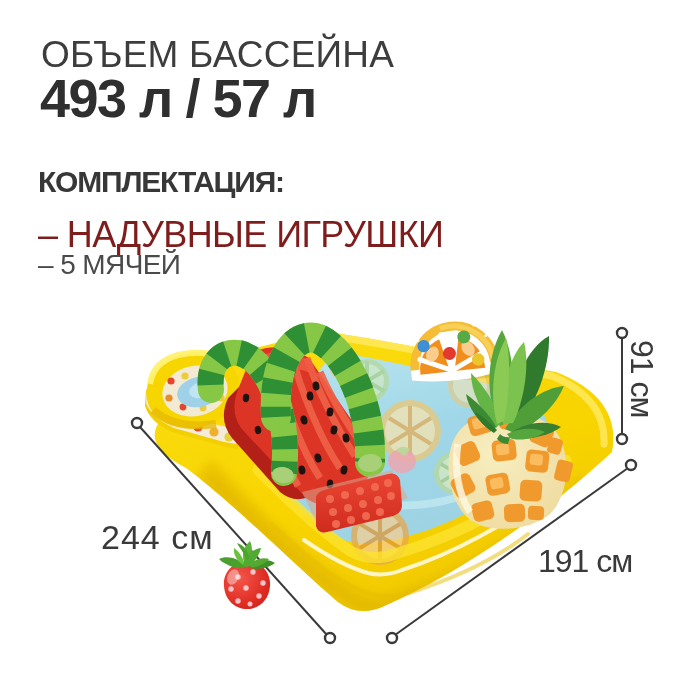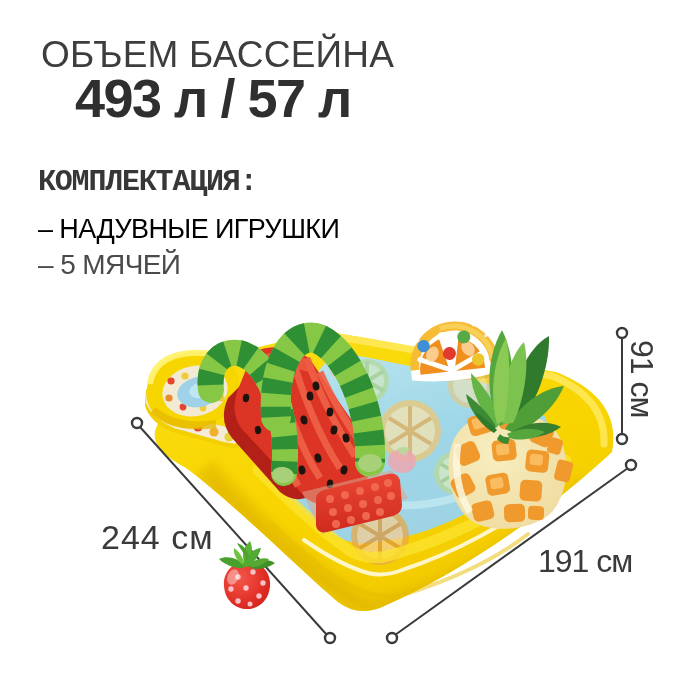--- a/index.html
+++ b/index.html
@@ -1,20 +1,20 @@
 <!DOCTYPE html>
 <html><head>
 <meta charset="utf-8">
 <style>
   html,body{margin:0;padding:0;}
   body{width:700px;height:700px;background:#ffffff;font-family:"Liberation Sans",sans-serif;position:relative;overflow:hidden;}
   .t1{position:absolute;left:41px;top:34px;font-size:37px;letter-spacing:0.2px;color:#3d3d3d;}
-  .t2{position:absolute;left:40px;top:67px;font-size:54px;font-weight:bold;color:#2f2f2f;letter-spacing:-1.5px;margin-left:35px;}
-  .t3{position:absolute;left:38px;top:165px;font-size:30px;font-weight:bold;color:#373737;letter-spacing:-1.2px;font-family:Liberation Mono, monospace;}
-  .t4{position:absolute;left:38px;top:214px;font-size:27px;color:#000000;letter-spacing:-0.6px;}
+  .t2{position:absolute;left:40px;top:67px;font-size:54px;font-weight:bold;color:#2f2f2f;letter-spacing:-1.5px;}
+  .t3{position:absolute;left:38px;top:165px;font-size:30px;font-weight:bold;color:#373737;letter-spacing:-1.2px;}
+  .t4{position:absolute;left:38px;top:214px;font-size:36px;color:#7f1d1d;letter-spacing:-0.6px;}
   .t5{position:absolute;left:38px;top:249px;font-size:28px;color:#4a4a4a;letter-spacing:-0.6px;}
   svg{position:absolute;left:0;top:0;}
 </style>
 </head>
 <body>
 
 <div class="t1">ОБЪЕМ БАССЕЙНА</div>
 
 <div class="t2">493 л / 57 л</div>
 

